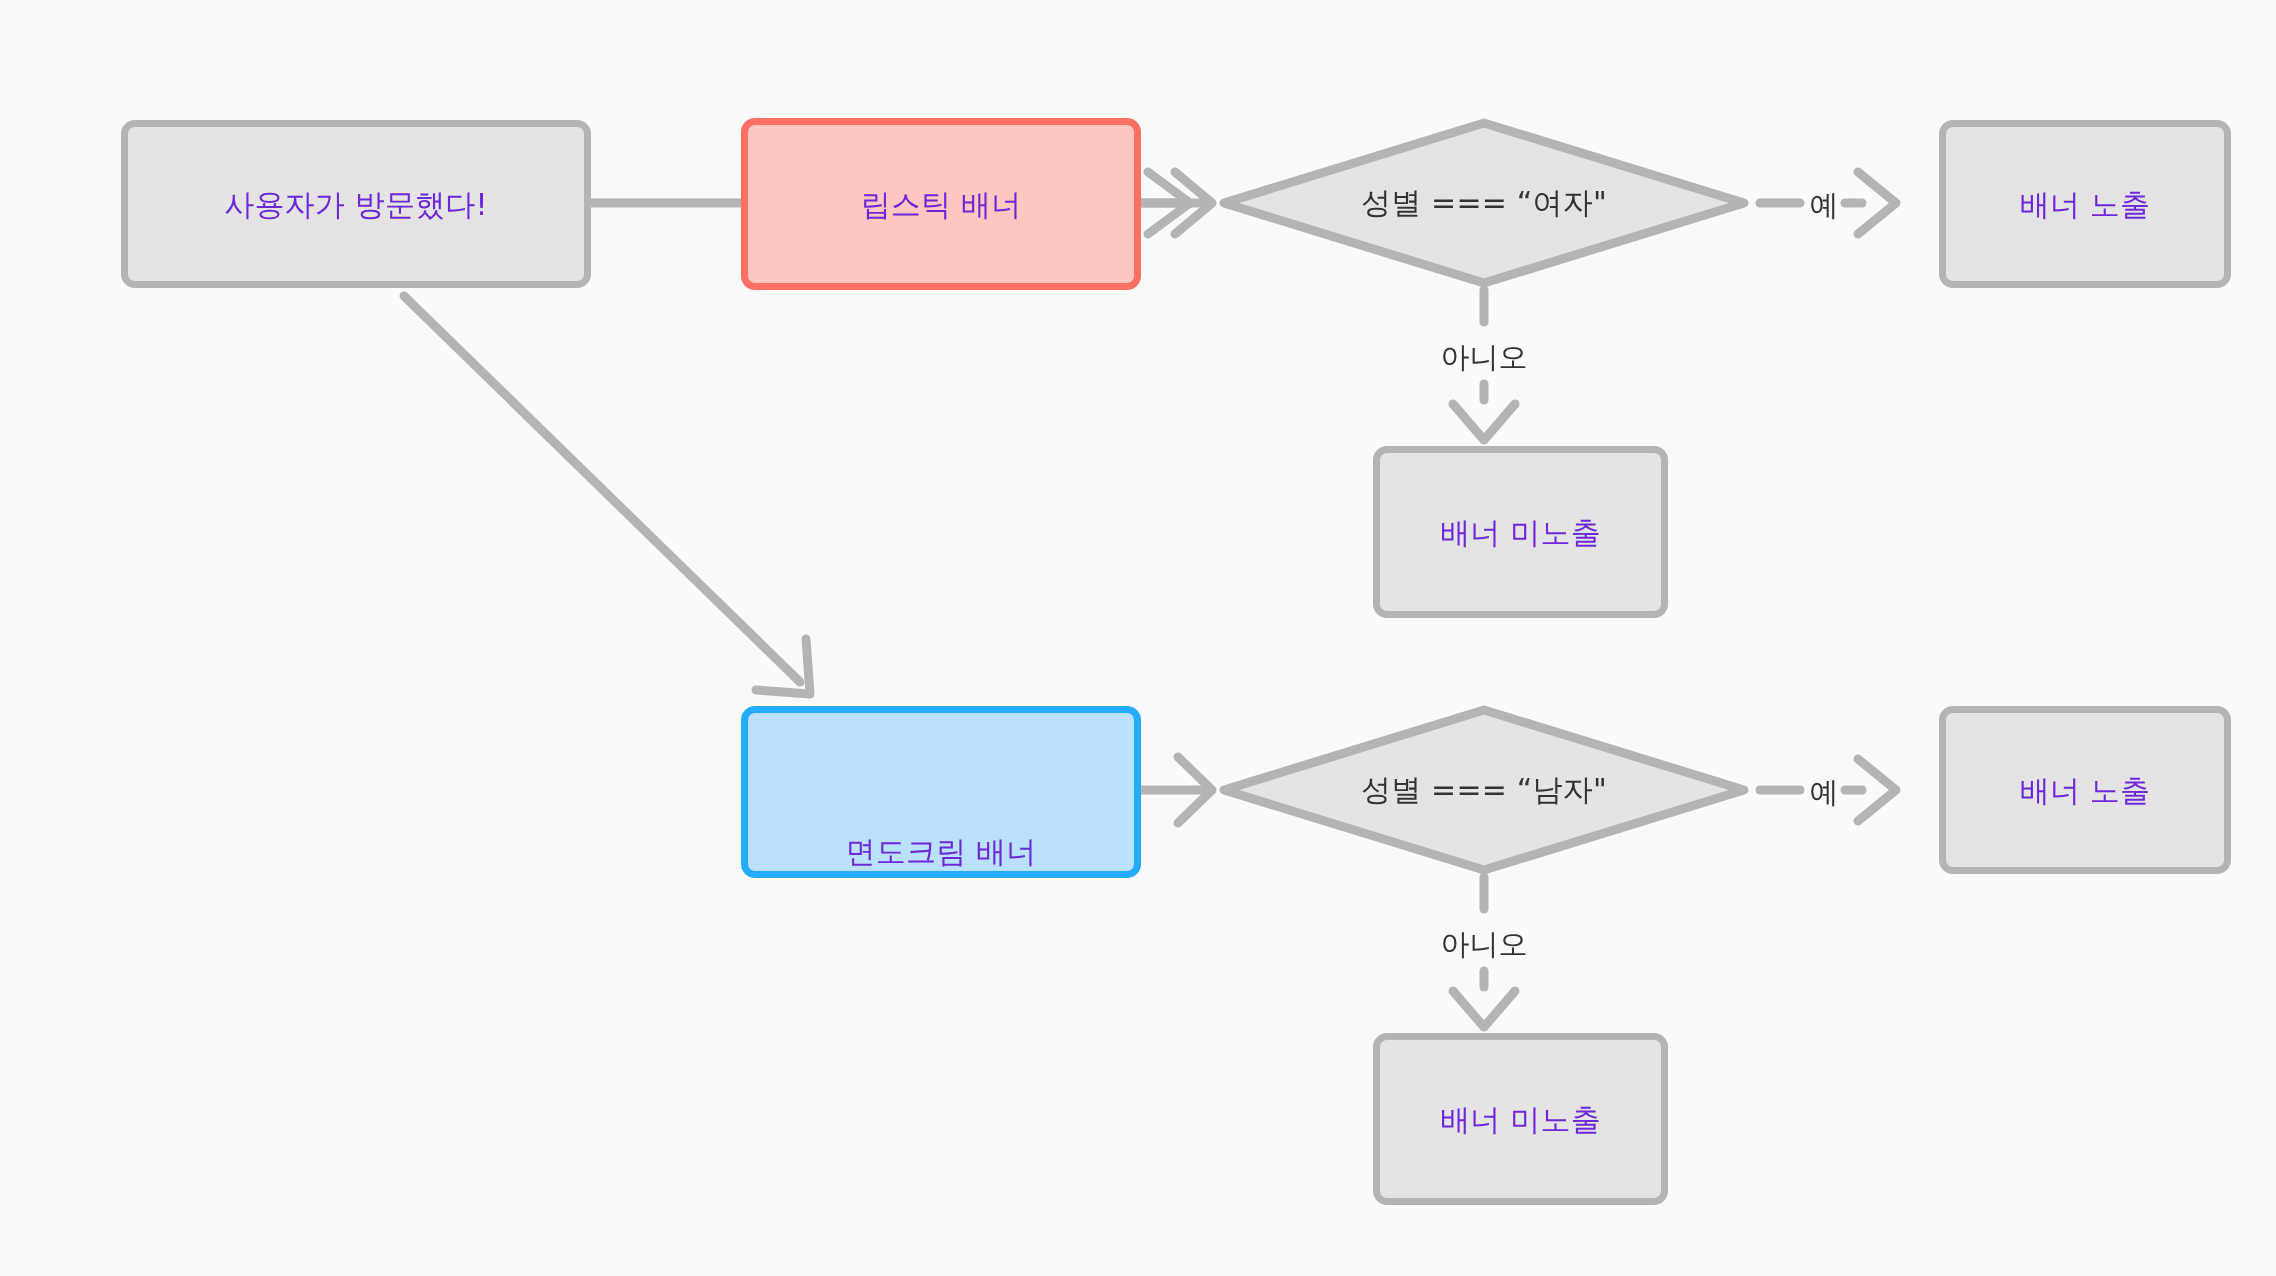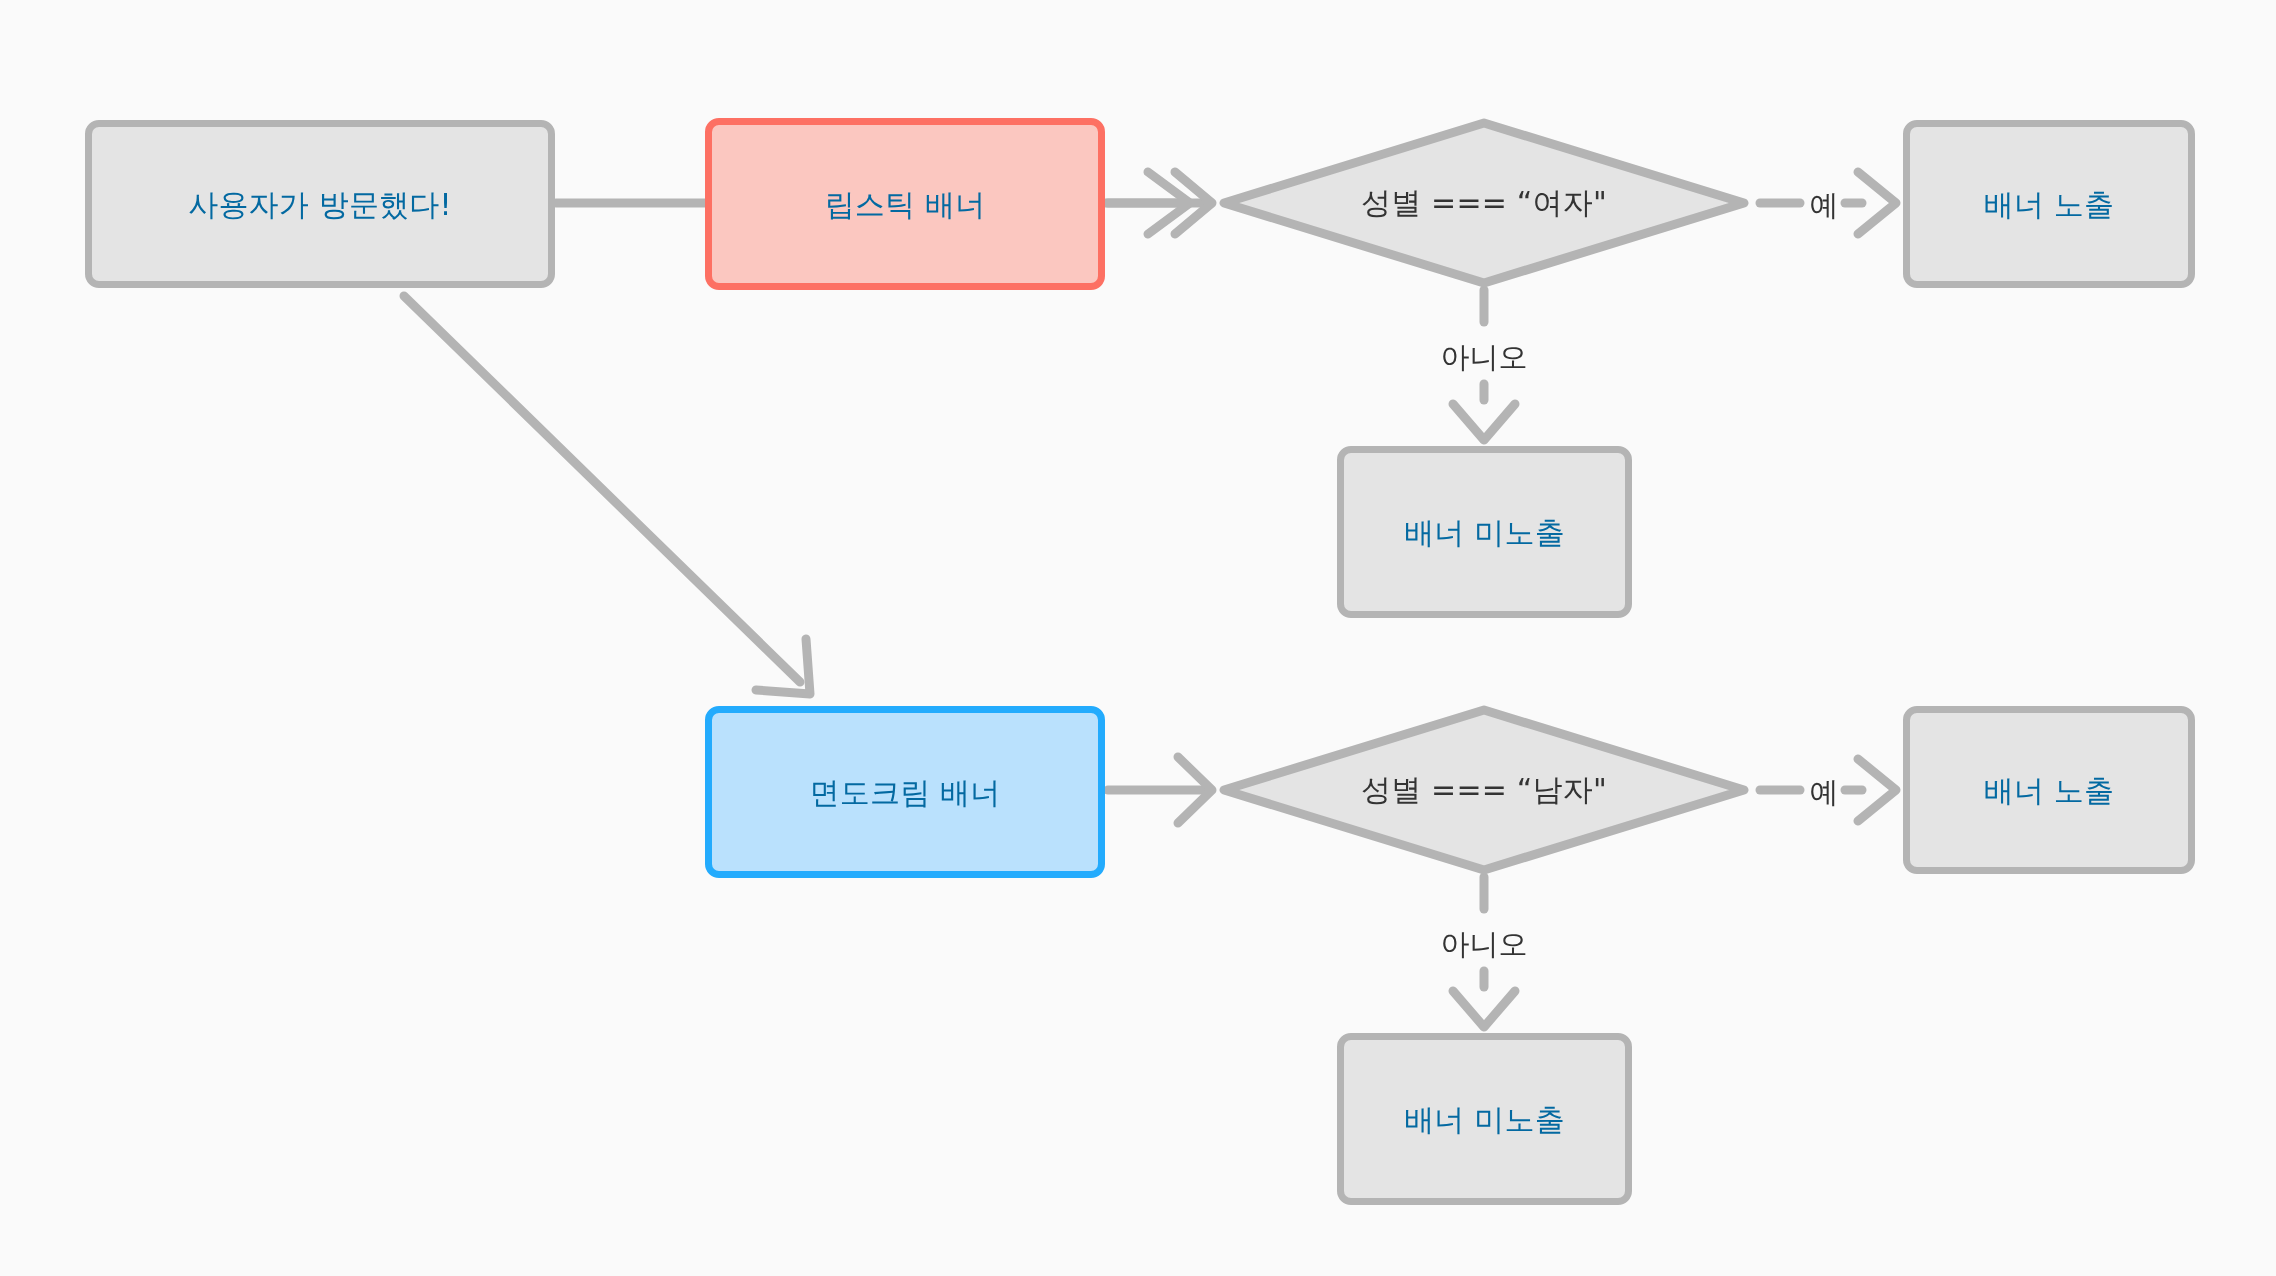--- a/index.html
+++ b/index.html
@@ -31,43 +31,45 @@
   }
 
   
   .node {
     position: absolute;
     box-sizing: border-box;
     display: flex;
     align-items: center;
     justify-content: center;
     text-align: center;
-    color: #0369a1;
+    color: #6d28d9;
     font-size: 30px;
     letter-spacing: 0.2px;
     line-height: 1.3;
     z-index: 3;
+    margin-left: 36px;
   }
   .box {
     border-radius: 14px;
     border-style: solid;
     border-width: 7px;
   }
   .box.gray {
     background: #e4e4e4;
     border-color: #b4b4b4;
   }
   .box.red {
     background: #fbc7c0;
     border-color: #fd7063;
     justify-content: center;
   }
   .box.blue {
     background: #bae1fd;
     border-color: #23abfd;
+    align-items: flex-end;
   }
 
   
   .diamond-wrap {
     position: absolute;
     z-index: 3;
   }
   .diamond-wrap svg {
     position: absolute;
     top: 0;

